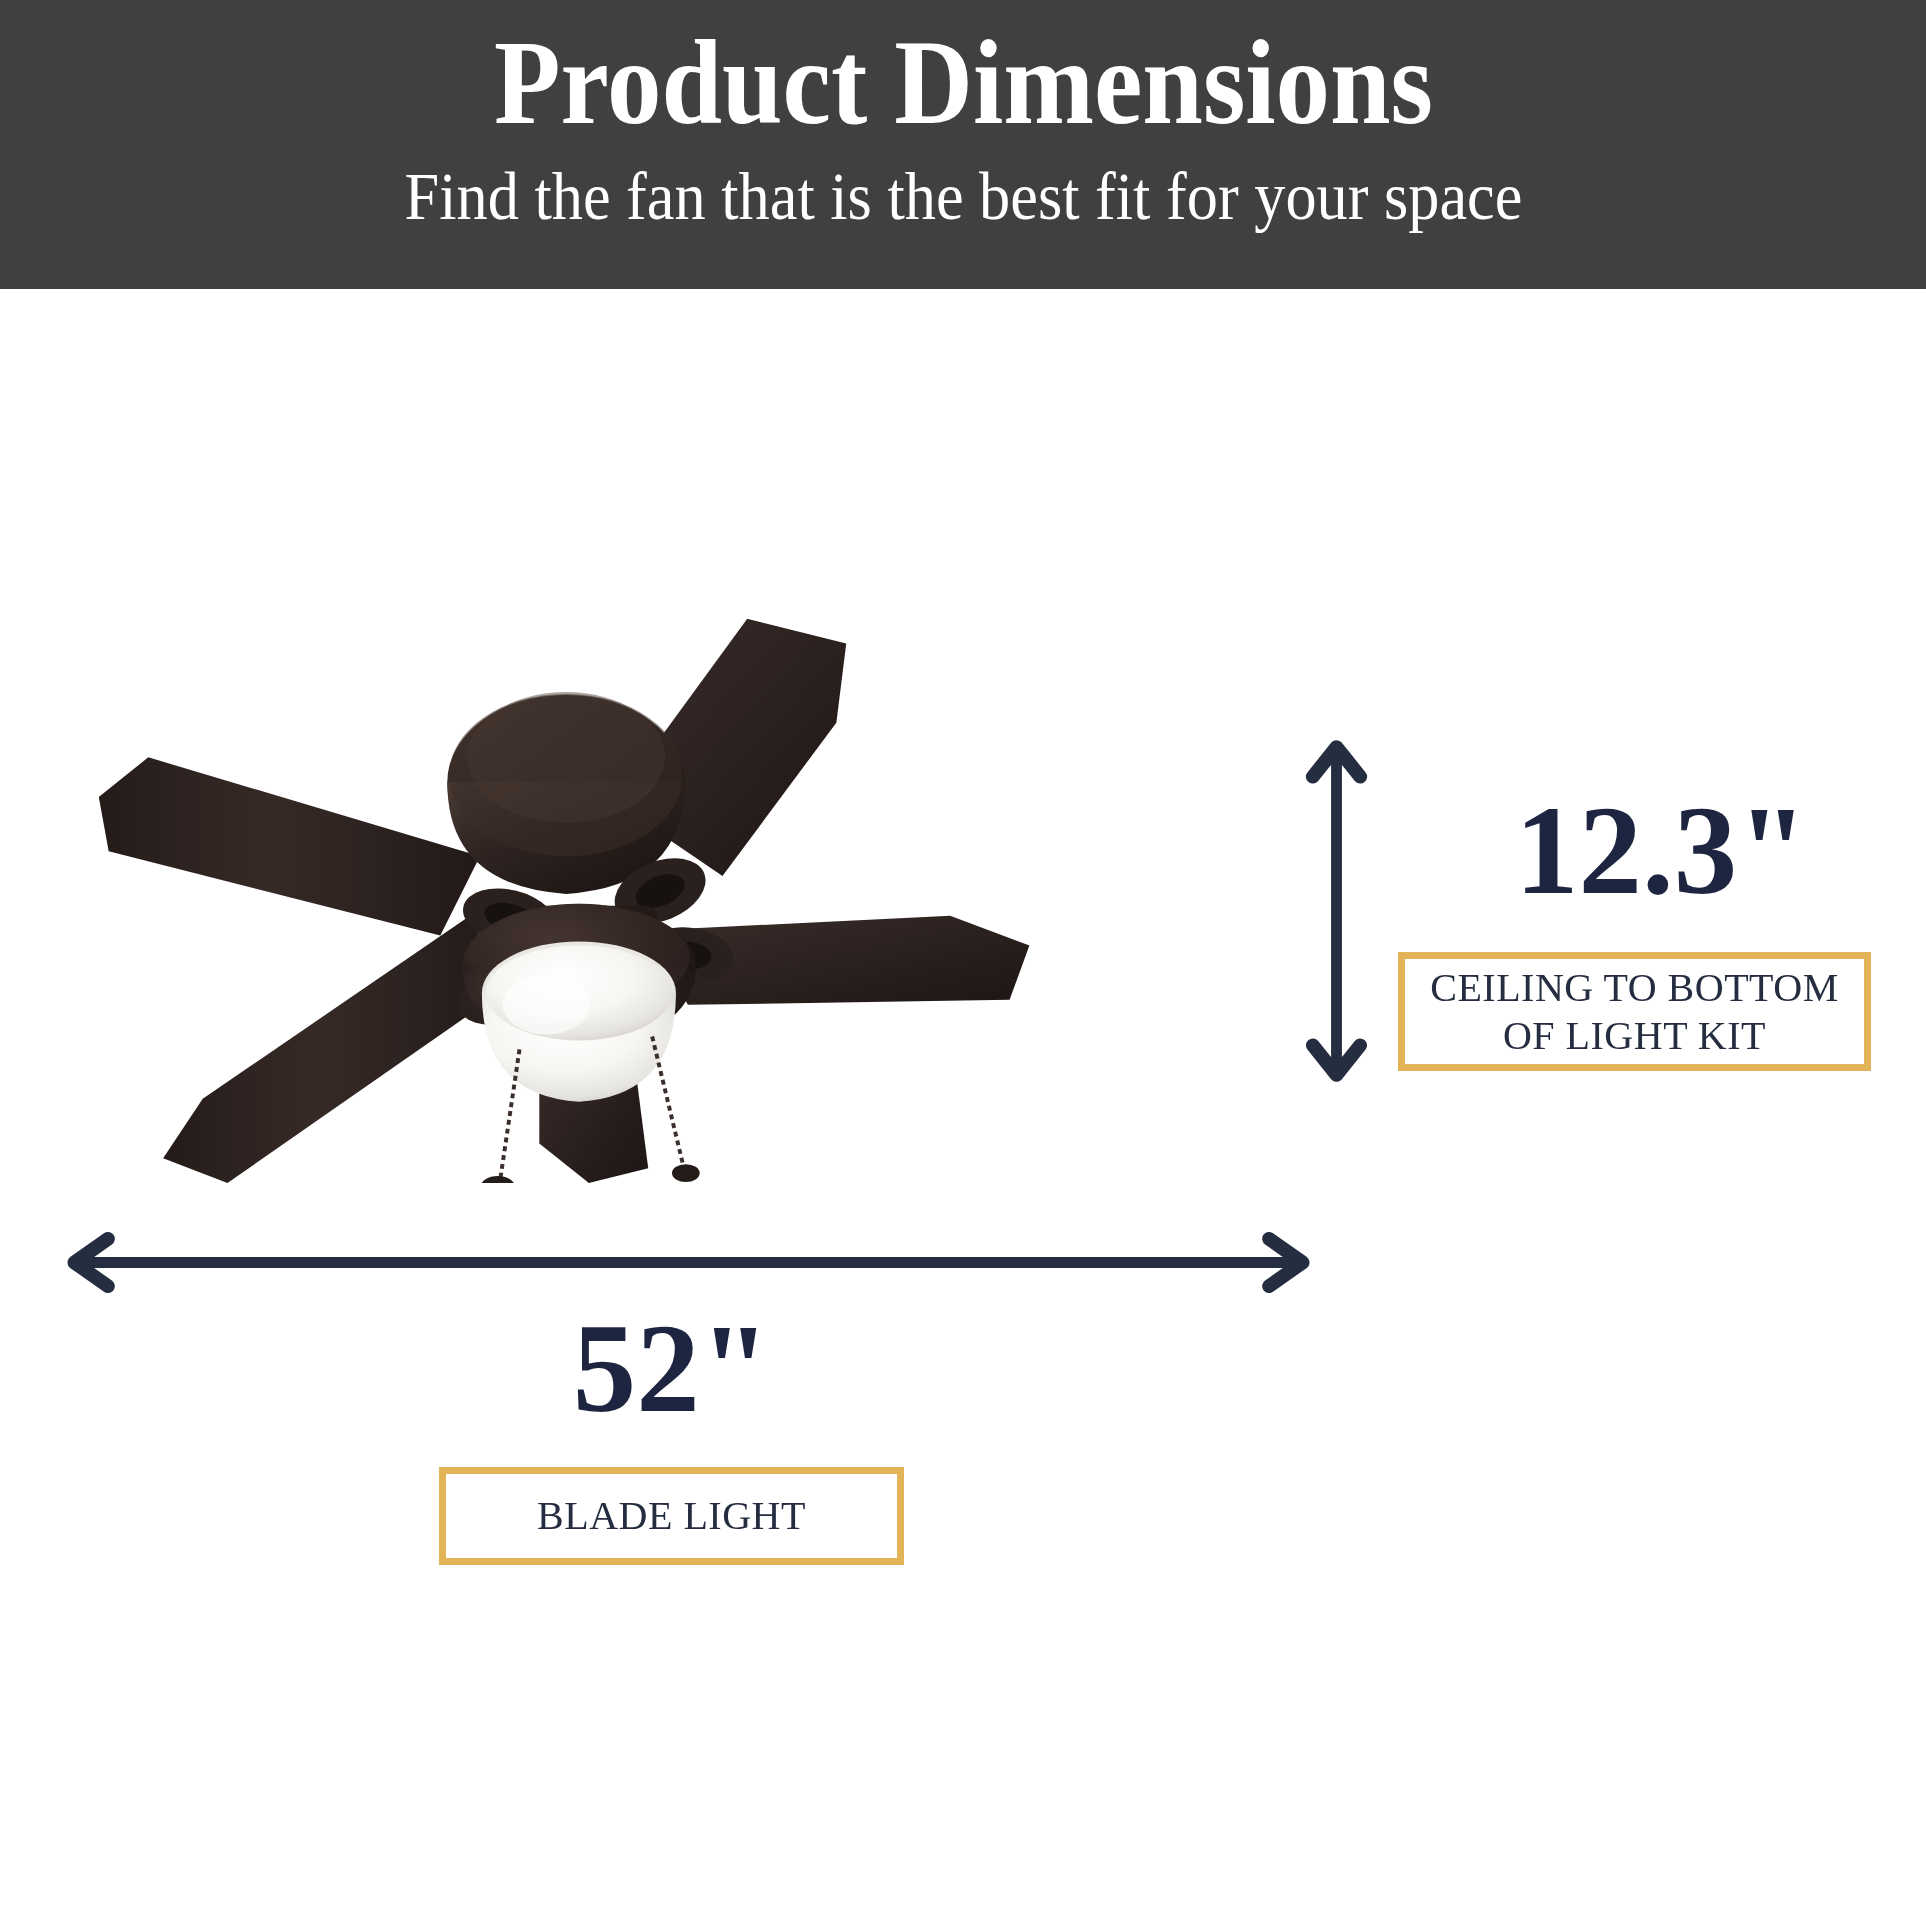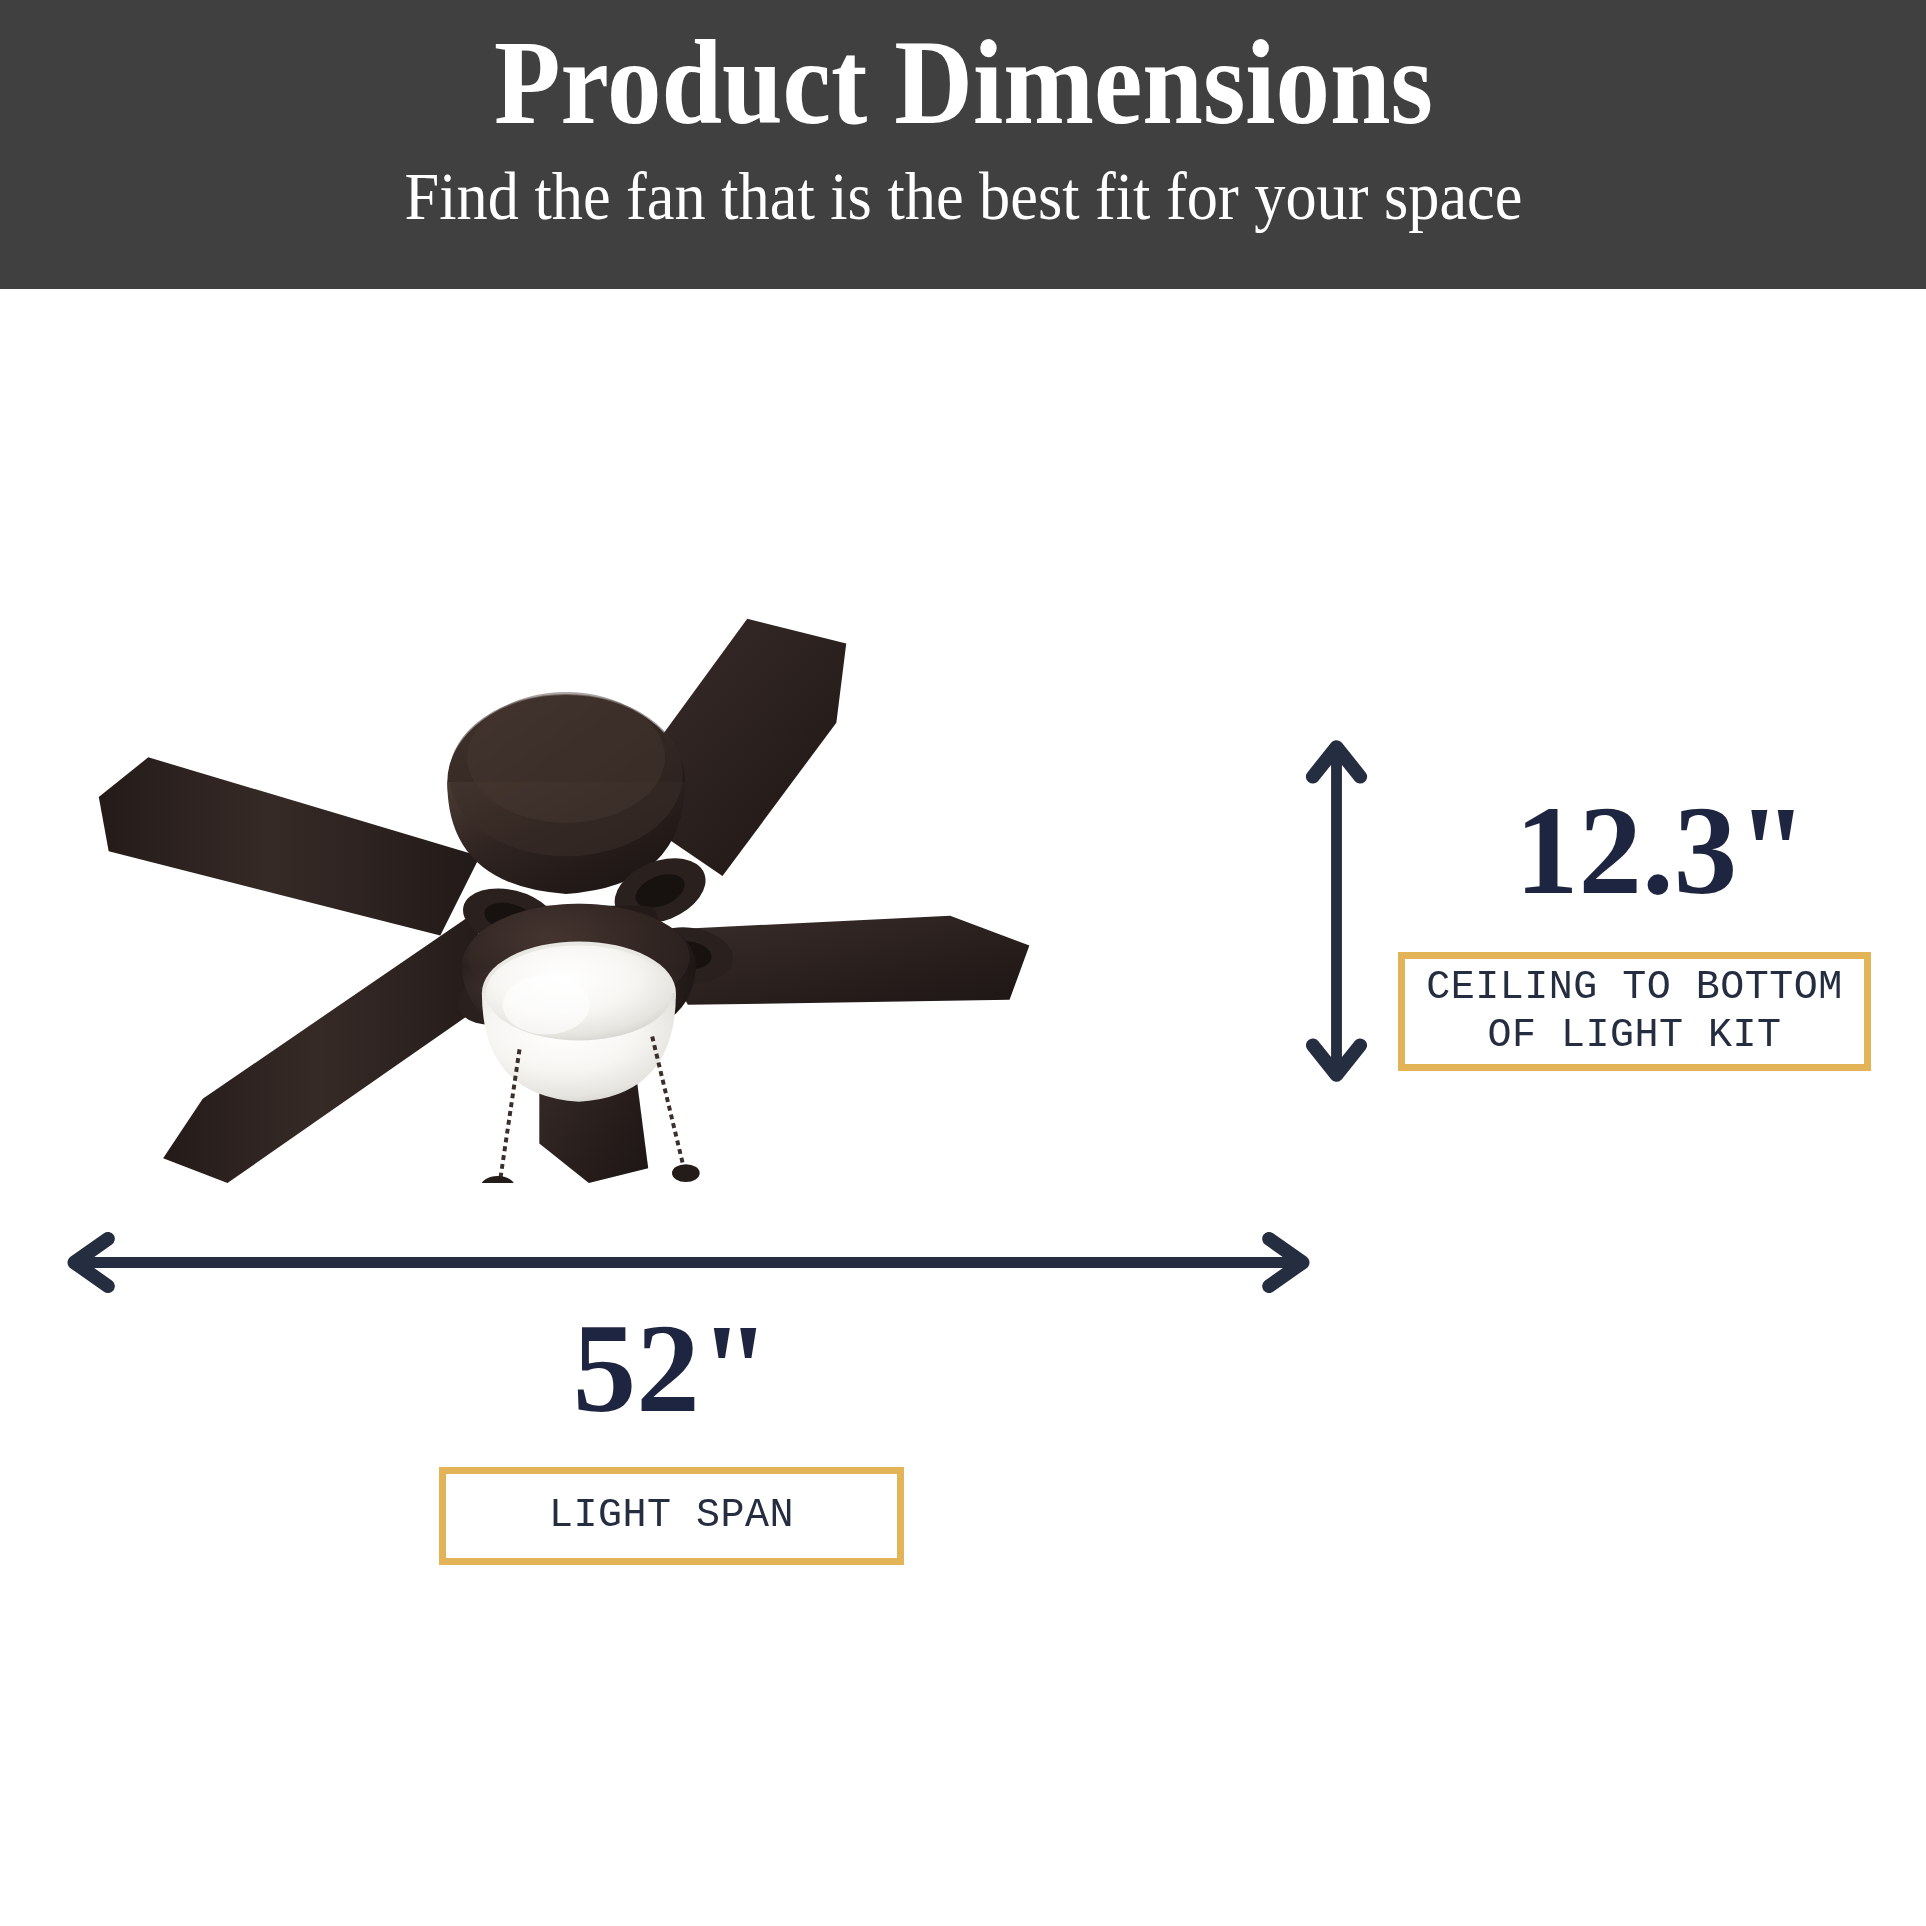--- a/index.html
+++ b/index.html
@@ -122,21 +122,21 @@
     position: absolute;
     border: 7px solid #E3B457;
     background: #ffffff;
     box-sizing: border-box;
     display: flex;
     align-items: center;
     justify-content: center;
     text-align: center;
   }
   .caption-text {
-    font-family: Liberation Mono, monospace;
+    font-family: Liberation Serif, serif;
     font-weight: normal;
     font-size: 40px;
     line-height: 1.18;
     color: #252D40;
     letter-spacing: 0.5px;
     padding: 0 10px;
     white-space: pre-line;
   }
   #height-caption-box {
     left: 1398px;
@@ -270,15 +270,15 @@
       <line x1="28" y1="35" x2="1262" y2="35" stroke="#252D40" stroke-width="11" stroke-linecap="round"></line>
       <polyline points="56,11 22,35 56,59" fill="none" stroke="#252D40" stroke-width="14" stroke-linecap="round" stroke-linejoin="round"></polyline>
       <polyline points="1234,11 1268,35 1234,59" fill="none" stroke="#252D40" stroke-width="14" stroke-linecap="round" stroke-linejoin="round"></polyline>
     </svg>
   </div>
 </div>
 
 <div id="width-value">52"</div>
 
 <div class="caption-box" id="width-caption-box">
-  <span class="caption-text">LIGHT SPAN</span>
+  <span class="caption-text">BLADE LIGHT</span>
 </div>
 
 
 </body></html>

